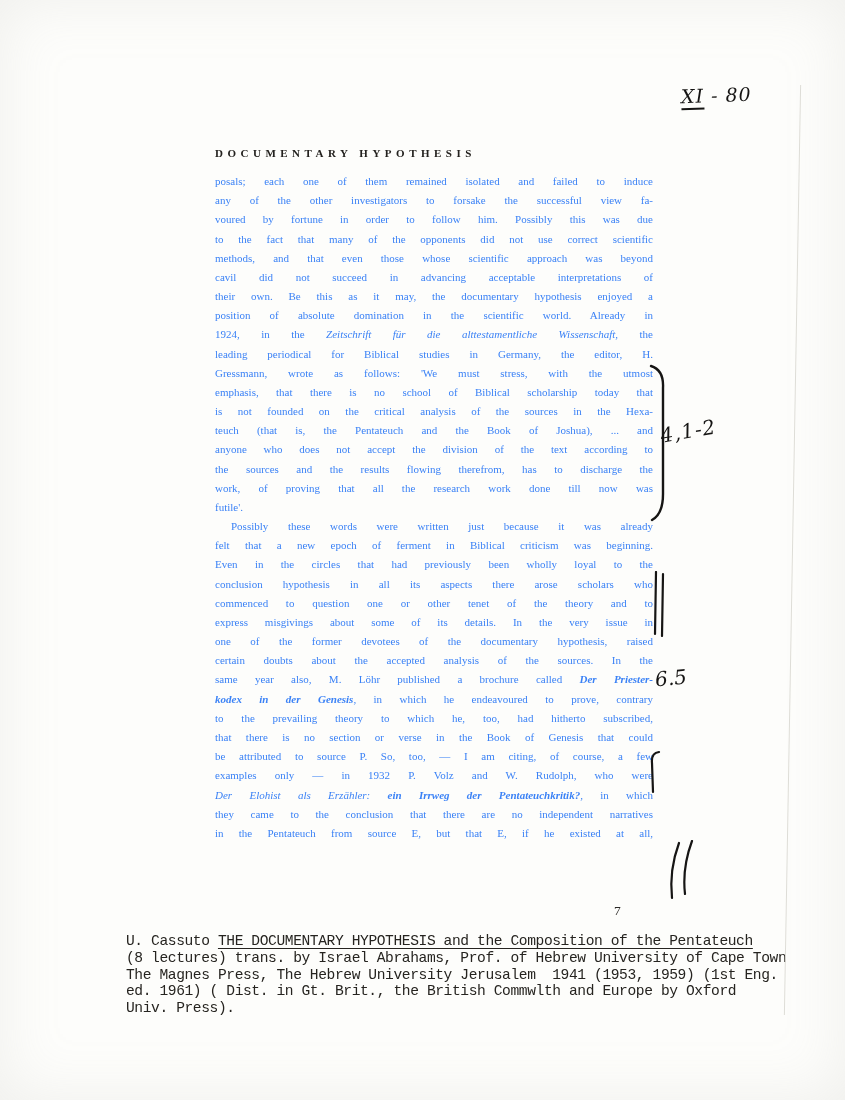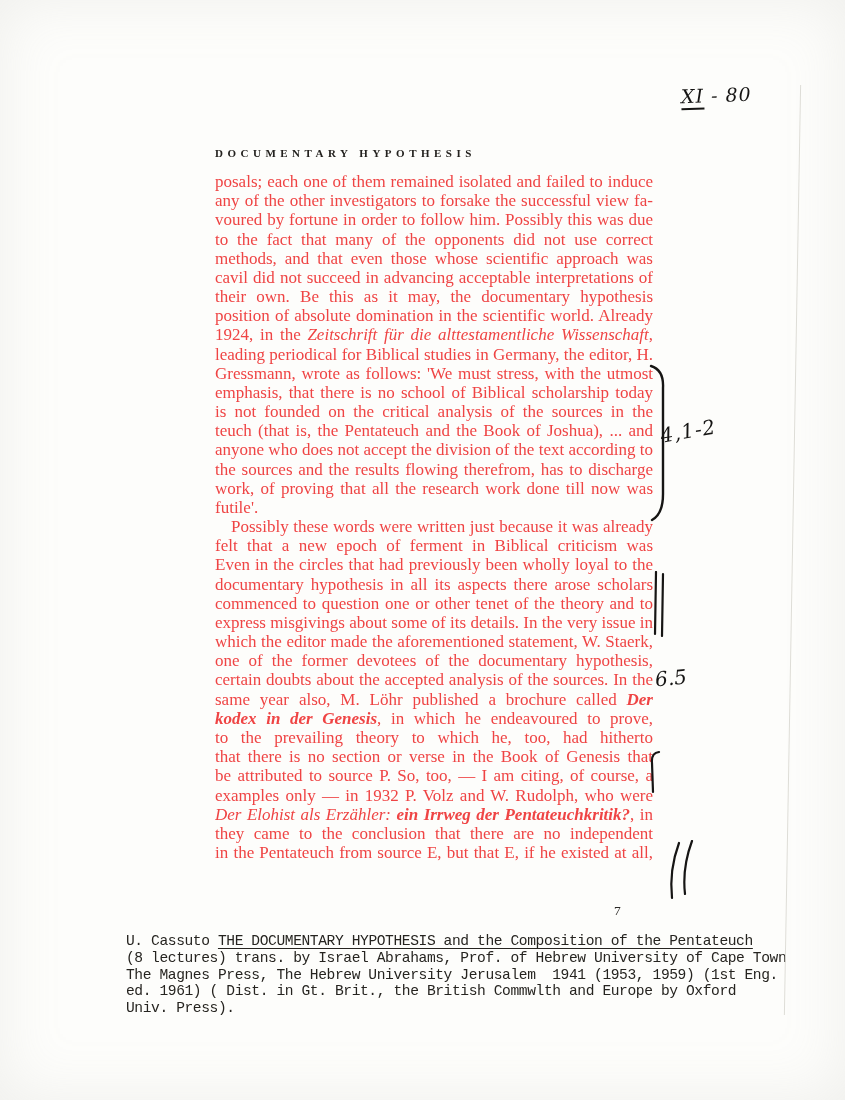--- a/index.html
+++ b/index.html
@@ -9,21 +9,21 @@
     font-family:"Liberation Serif", serif;
     box-shadow:inset 0 0 60px rgba(180,178,170,0.18);
   }
   .doc-title{
     position:absolute;top:147px;left:215px;width:438px;
     text-align:left;font-size:11px;font-weight:bold;letter-spacing:4.5px;
     color:#23211e;
   }
   .body-block{
     position:absolute;left:215px;top:172px;width:438px;
-    font-size:17px;line-height:19.18px;color:#ef4444;
+    font-size:11px;line-height:19.18px;color:#3b82f6;
   }
   .bodyline{
     text-align:justify;text-align-last:justify;height:19.18px;overflow:hidden;
   }
   .bodyline.flush{text-align-last:left;}
   .bodyline.indent{text-indent:16px;}
   .seg-i{font-style:italic;}
   .seg-bi{font-style:italic;font-weight:bold;}
   .seg-u{text-decoration:underline;text-underline-offset:2.5px;}
   .page-number{
@@ -78,24 +78,23 @@
       <div class="bodyline"><span>emphasis, that there is no school of Biblical scholarship today that</span></div>
       <div class="bodyline"><span>is not founded on the critical analysis of the sources in the Hexa-</span></div>
       <div class="bodyline"><span>teuch (that is, the Pentateuch and the Book of Joshua), ... and</span></div>
       <div class="bodyline"><span>anyone who does not accept the division of the text according to</span></div>
       <div class="bodyline"><span>the sources and the results flowing therefrom, has to discharge the</span></div>
       <div class="bodyline"><span>work, of proving that all the research work done till now was</span></div>
       <div class="bodyline flush"><span>futile'.</span></div>
       <div class="bodyline indent"><span>Possibly these words were written just because it was already</span></div>
       <div class="bodyline"><span>felt that a new epoch of ferment in Biblical criticism was beginning.</span></div>
       <div class="bodyline"><span>Even in the circles that had previously been wholly loyal to the</span></div>
-      <div class="bodyline"><span>documentary hypothesis in all its aspects there arose scholars who</span></div>
+      <div class="bodyline"><span>conclusion hypothesis in all its aspects there arose scholars who</span></div>
       <div class="bodyline"><span>commenced to question one or other tenet of the theory and to</span></div>
       <div class="bodyline"><span>express misgivings about some of its details. In the very issue in</span></div>
-      <div class="bodyline"><span>which the editor made the aforementioned statement, W. Staerk,</span></div>
       <div class="bodyline"><span>one of the former devotees of the documentary hypothesis, raised</span></div>
       <div class="bodyline"><span>certain doubts about the accepted analysis of the sources. In the</span></div>
       <div class="bodyline"><span>same year also, M. Löhr published a brochure called </span><span class="seg-bi">Der Priester-</span></div>
       <div class="bodyline"><span class="seg-bi">kodex in der Genesis</span><span>, in which he endeavoured to prove, contrary</span></div>
       <div class="bodyline"><span>to the prevailing theory to which he, too, had hitherto subscribed,</span></div>
       <div class="bodyline"><span>that there is no section or verse in the Book of Genesis that could</span></div>
       <div class="bodyline"><span>be attributed to source P. So, too, — I am citing, of course, a few</span></div>
       <div class="bodyline"><span>examples only — in 1932 P. Volz and W. Rudolph, who were</span></div>
       <div class="bodyline"><span class="seg-i">Der Elohist als Erzähler: </span><span class="seg-bi">ein Irrweg der Pentateuchkritik?</span><span>, in which</span></div>
       <div class="bodyline"><span>they came to the conclusion that there are no independent narratives</span></div>

